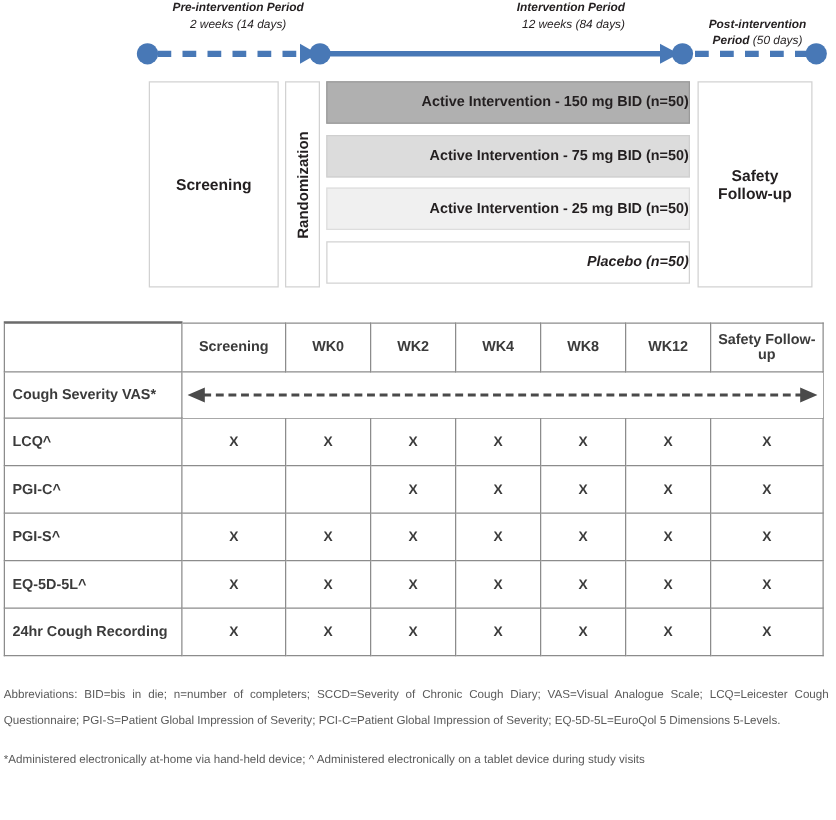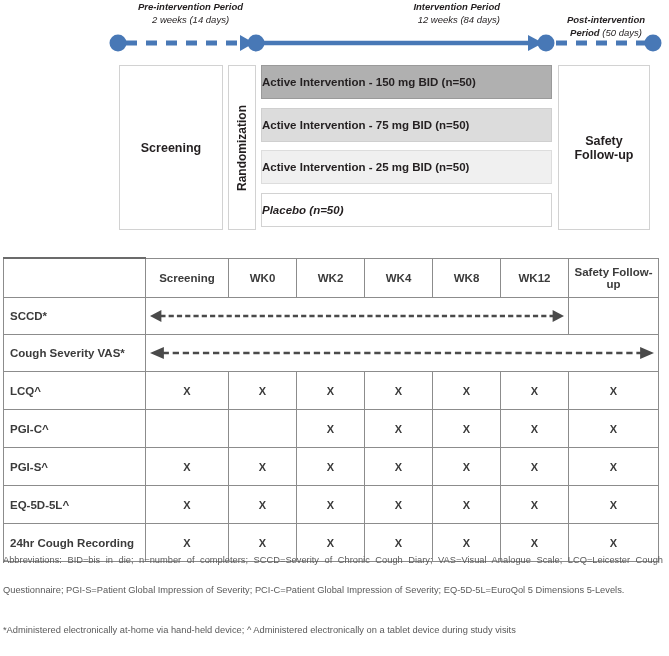--- a/index.html
+++ b/index.html
@@ -73,21 +73,21 @@
   #box-safety    { left: 558px; top: 5px;  width: 92px;  height: 165px; font-size: 12.5px; }
 
   .dose-box {
     position: absolute;
     box-sizing: border-box;
     left: 261px;
     width: 291px;
     height: 34px;
     display: flex;
     align-items: center;
-    justify-content: flex-start;
+    justify-content: flex-end;
     font-size: 11.5px;
     font-weight: bold;
     color: #231f20;
     border: 1px solid #d2d2d2;
   }
   #dose-150 { top: 5px;   background: #b0b0b0; border-color: #9a9a9a; }
   #dose-75  { top: 48px;  background: #dcdcdc; border-color: #cfcfcf; }
   #dose-25  { top: 90px;  background: #f0f0f0; border-color: #dddddd; }
   #dose-pbo { top: 133px; background: #ffffff; border-color: #d2d2d2; }
 
@@ -134,21 +134,21 @@
   }
 
   
   #footnotes {
     position: absolute;
     left: 3px; top: 545px;
     width: 660px;
   }
   .fn-line {
     font-size: 9.3px;
-    line-height: 30px;
+    line-height: 21px;
     color: #5a5a5a;
     font-weight: normal;
     text-align: justify;
     font-family: "Liberation Sans", sans-serif;
   }
   .fn-line.nojust { text-align: left; }
   #fn-admin { margin-top: 10px; }
 </style>
 </head>
 <body>
@@ -238,31 +238,20 @@
       <th>WK0</th>
       <th>WK2</th>
       <th>WK4</th>
       <th>WK8</th>
       <th>WK12</th>
       <th>Safety Follow-up</th>
     </tr>
   </thead>
   <tbody id="schedule-body">
       <tr class="span-row">
-        <td class="row-label">SCCD*</td>
-        <td class="arrow-cell" colspan="6">
-          <div class="arrow-wrap"><svg width="100%" height="14" viewBox="0 0 400 14" preserveAspectRatio="none">
-              <line x1="10" y1="7" x2="390" y2="7" stroke="#4a4a4a" stroke-width="2.4" stroke-dasharray="5 3"></line>
-              <polygon points="0,7 11,1 11,13" fill="#4a4a4a"></polygon>
-              <polygon points="400,7 389,1 389,13" fill="#4a4a4a"></polygon>
-            </svg></div>
-        </td>
-        <td></td>
-      </tr>
-      <tr class="span-row">
         <td class="row-label">Cough Severity VAS*</td>
         <td class="arrow-cell" colspan="7">
           <div class="arrow-wrap"><svg width="100%" height="14" viewBox="0 0 400 14" preserveAspectRatio="none">
               <line x1="10" y1="7" x2="390" y2="7" stroke="#4a4a4a" stroke-width="2.4" stroke-dasharray="5 3"></line>
               <polygon points="0,7 11,1 11,13" fill="#4a4a4a"></polygon>
               <polygon points="400,7 389,1 389,13" fill="#4a4a4a"></polygon>
             </svg></div>
         </td>
       </tr>
       <tr class="data-row">

